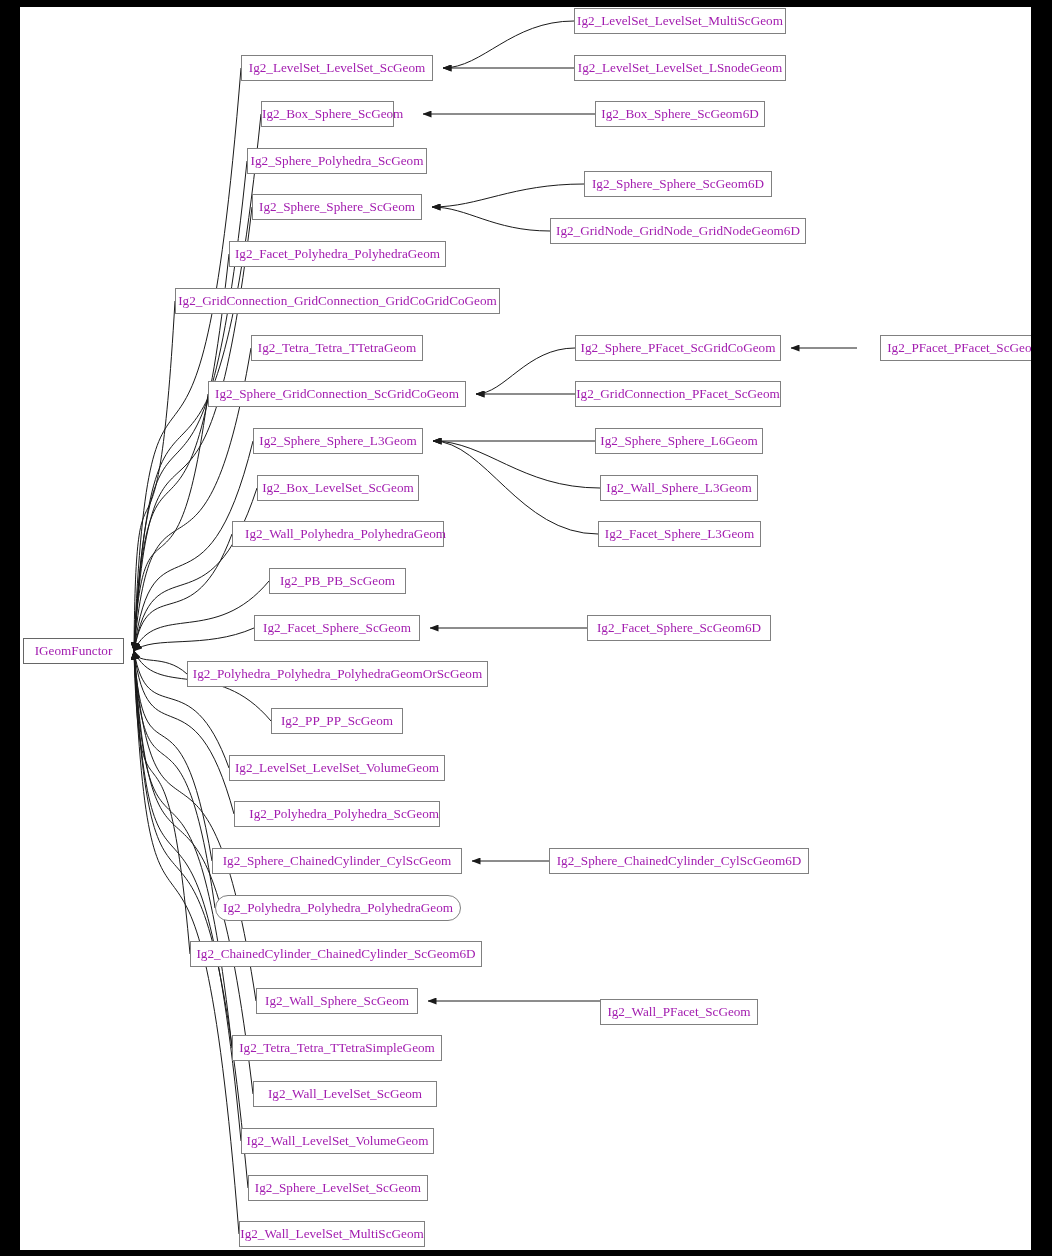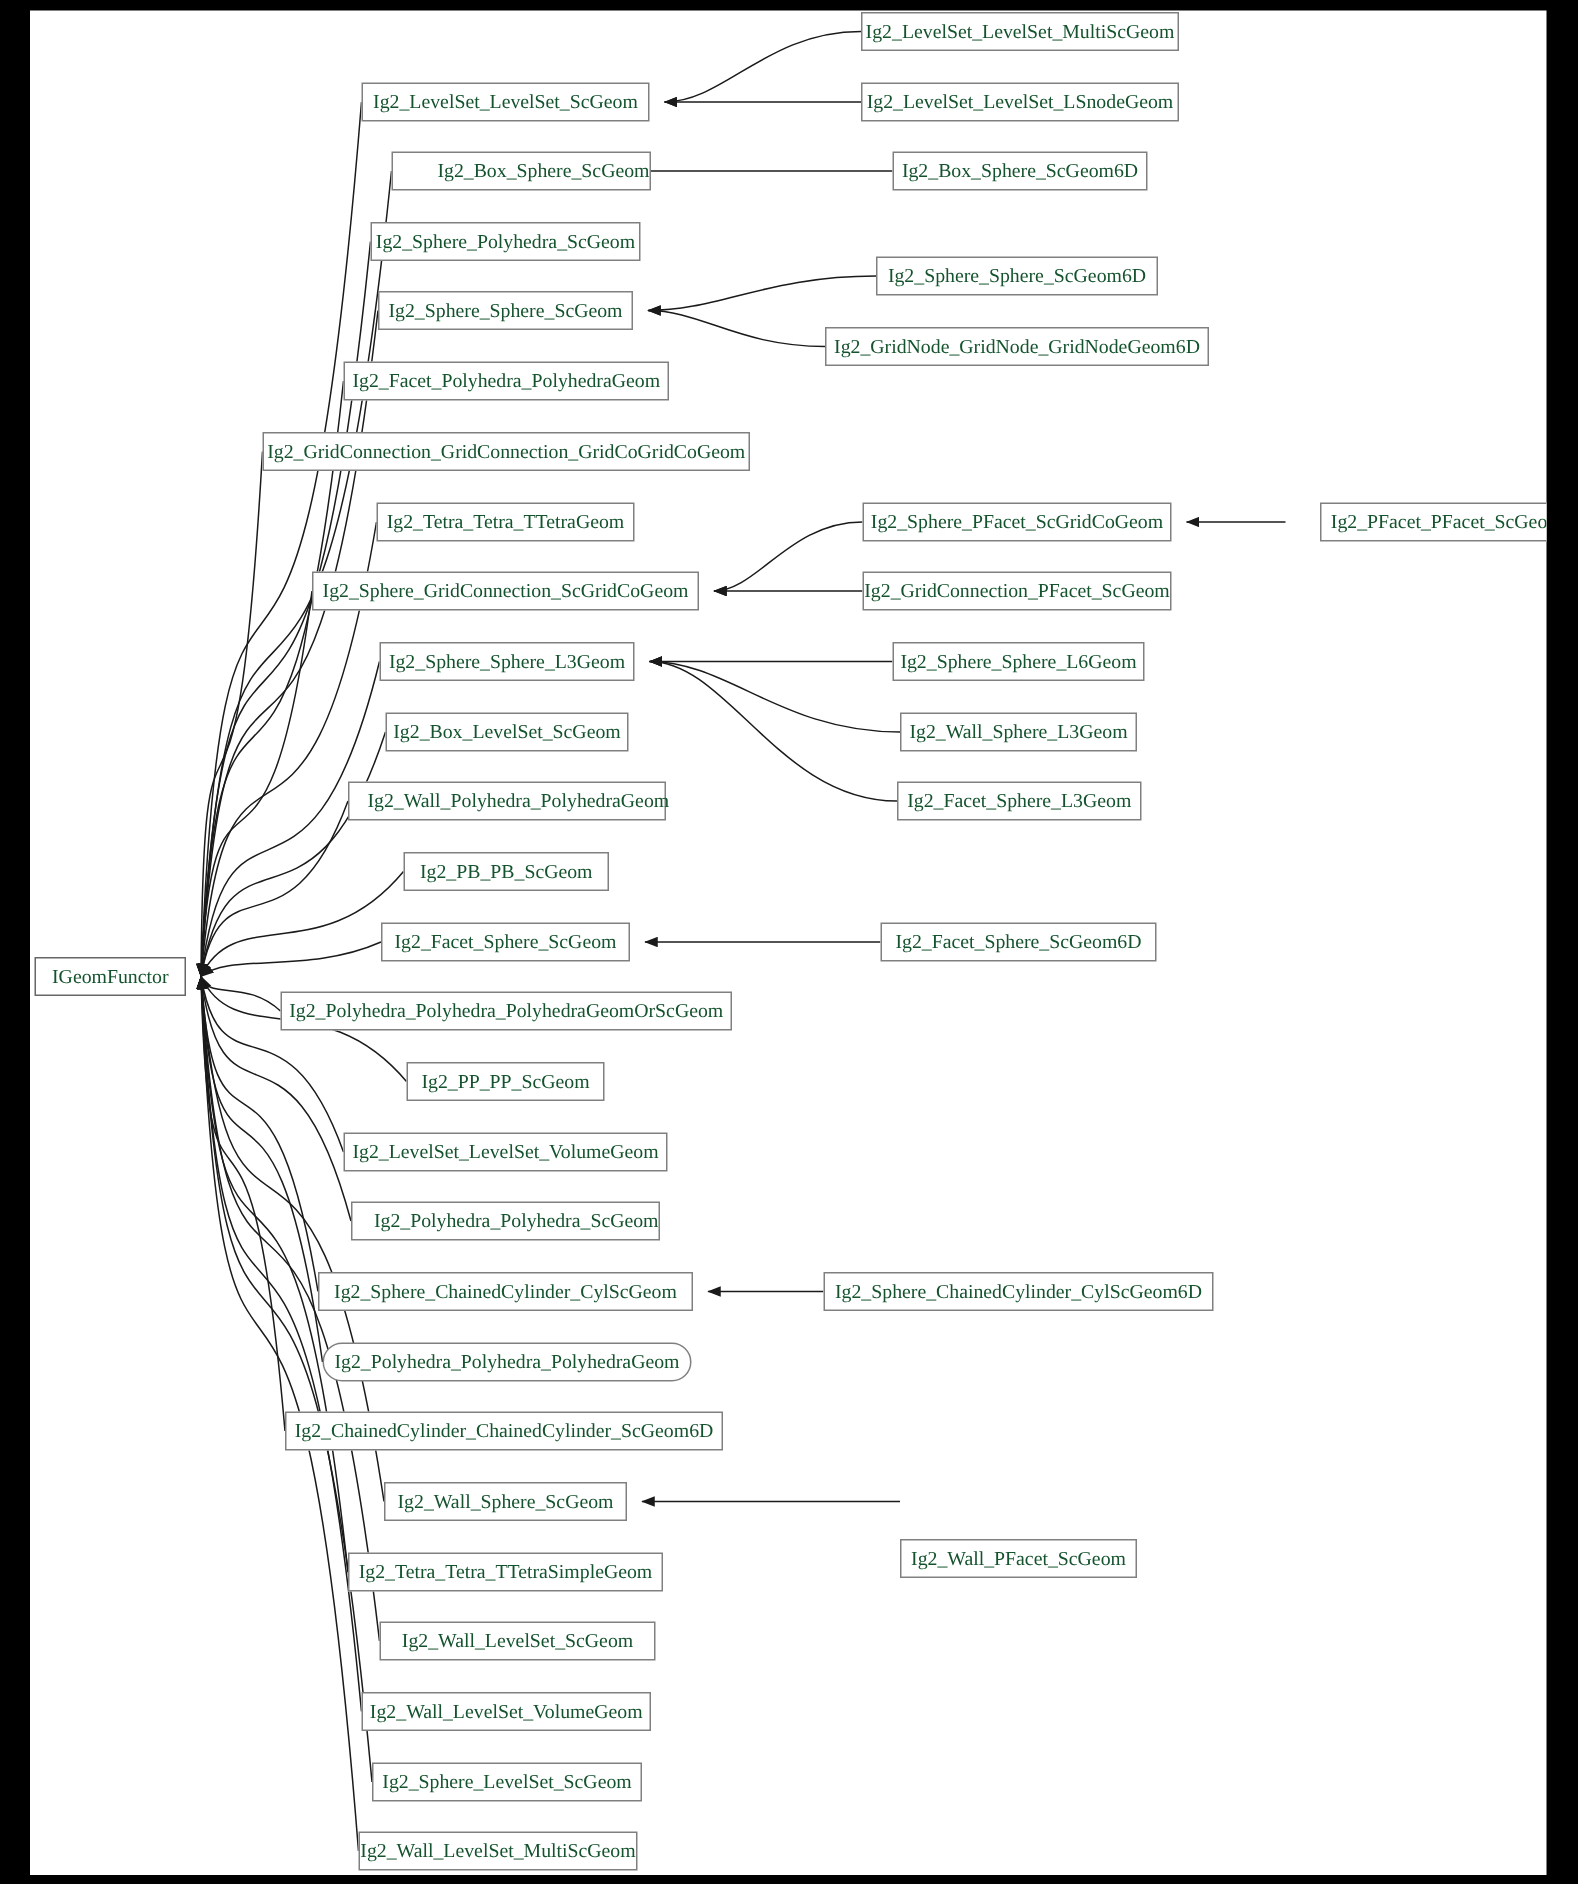--- a/index.html
+++ b/index.html
@@ -36,21 +36,21 @@
   .node {
     position: absolute;
     box-sizing: border-box;
     background: #ffffff;
     border: 1px solid #808080;
     height: 26px;
     line-height: 24px;
     text-align: center;
     white-space: nowrap;
     font-size: 13.2px;
-    color: #14532d;
+    color: #a21caf;
     letter-spacing: 0px;
   }
   .node.root {
     border-color: #666666;
   }
 </style>
 </head>
 <body>
 
 <div id="page">
@@ -100,21 +100,21 @@
           <path d="M 578 527 C 499.7 527, 464.9 434, 413 434" marker-end="url(#arrowhead)"></path>
           <path d="M 567 621 L 410 621" marker-end="url(#arrowhead)"></path>
           <path d="M 529 854 L 452 854" marker-end="url(#arrowhead)"></path>
           <path d="M 580 994 L 408 994" marker-end="url(#arrowhead)"></path>
           <path d="M 837 341 L 771 341" marker-end="url(#arrowhead)"></path>
         </g>
     </svg>
     <div id="node-layer">
         <div class="node root" style="left: 3px; top: 631px; width: 101px;"><span>IGeomFunctor</span></div>
         <div class="node" style="left: 221px; top: 48px; width: 192px;"><span>Ig2_LevelSet_LevelSet_ScGeom</span></div>
-        <div class="node" style="left: 241px; top: 94px; width: 173px; text-align: right;"><span>Ig2_Box_Sphere_ScGeom</span></div>
+        <div class="node" style="left: 241px; top: 94px; width: 133px; text-align: right;"><span>Ig2_Box_Sphere_ScGeom</span></div>
         <div class="node" style="left: 227px; top: 141px; width: 180px;"><span>Ig2_Sphere_Polyhedra_ScGeom</span></div>
         <div class="node" style="left: 232px; top: 187px; width: 170px;"><span>Ig2_Sphere_Sphere_ScGeom</span></div>
         <div class="node" style="left: 209px; top: 234px; width: 217px;"><span>Ig2_Facet_Polyhedra_PolyhedraGeom</span></div>
         <div class="node" style="left: 155px; top: 281px; width: 325px;"><span>Ig2_GridConnection_GridConnection_GridCoGridCoGeom</span></div>
         <div class="node" style="left: 231px; top: 328px; width: 172px;"><span>Ig2_Tetra_Tetra_TTetraGeom</span></div>
         <div class="node" style="left: 188px; top: 374px; width: 258px;"><span>Ig2_Sphere_GridConnection_ScGridCoGeom</span></div>
         <div class="node" style="left: 233px; top: 421px; width: 170px;"><span>Ig2_Sphere_Sphere_L3Geom</span></div>
         <div class="node" style="left: 237px; top: 468px; width: 162px;"><span>Ig2_Box_LevelSet_ScGeom</span></div>
         <div class="node" style="left: 212px; top: 514px; width: 212px; padding-left: 12px;"><span>Ig2_Wall_Polyhedra_PolyhedraGeom</span></div>
         <div class="node" style="left: 249px; top: 561px; width: 137px;"><span>Ig2_PB_PB_ScGeom</span></div>
@@ -137,17 +137,17 @@
         <div class="node" style="left: 575px; top: 94px; width: 170px;"><span>Ig2_Box_Sphere_ScGeom6D</span></div>
         <div class="node" style="left: 564px; top: 164px; width: 188px;"><span>Ig2_Sphere_Sphere_ScGeom6D</span></div>
         <div class="node" style="left: 530px; top: 211px; width: 256px;"><span>Ig2_GridNode_GridNode_GridNodeGeom6D</span></div>
         <div class="node" style="left: 555px; top: 328px; width: 206px;"><span>Ig2_Sphere_PFacet_ScGridCoGeom</span></div>
         <div class="node" style="left: 555px; top: 374px; width: 206px;"><span>Ig2_GridConnection_PFacet_ScGeom</span></div>
         <div class="node" style="left: 575px; top: 421px; width: 168px;"><span>Ig2_Sphere_Sphere_L6Geom</span></div>
         <div class="node" style="left: 580px; top: 468px; width: 158px;"><span>Ig2_Wall_Sphere_L3Geom</span></div>
         <div class="node" style="left: 578px; top: 514px; width: 163px;"><span>Ig2_Facet_Sphere_L3Geom</span></div>
         <div class="node" style="left: 567px; top: 608px; width: 184px;"><span>Ig2_Facet_Sphere_ScGeom6D</span></div>
         <div class="node" style="left: 529px; top: 841px; width: 260px;"><span>Ig2_Sphere_ChainedCylinder_CylScGeom6D</span></div>
-        <div class="node" style="left: 580px; top: 1019px; width: 158px;"><span>Ig2_Wall_PFacet_ScGeom</span></div>
+        <div class="node" style="left: 580px; top: 992px; width: 158px;"><span>Ig2_Wall_PFacet_ScGeom</span></div>
         <div class="node" style="left: 860px; top: 328px; width: 169px;"><span>Ig2_PFacet_PFacet_ScGeom</span></div>
       </div>
   </div>
 </div>
 
 </body></html>

